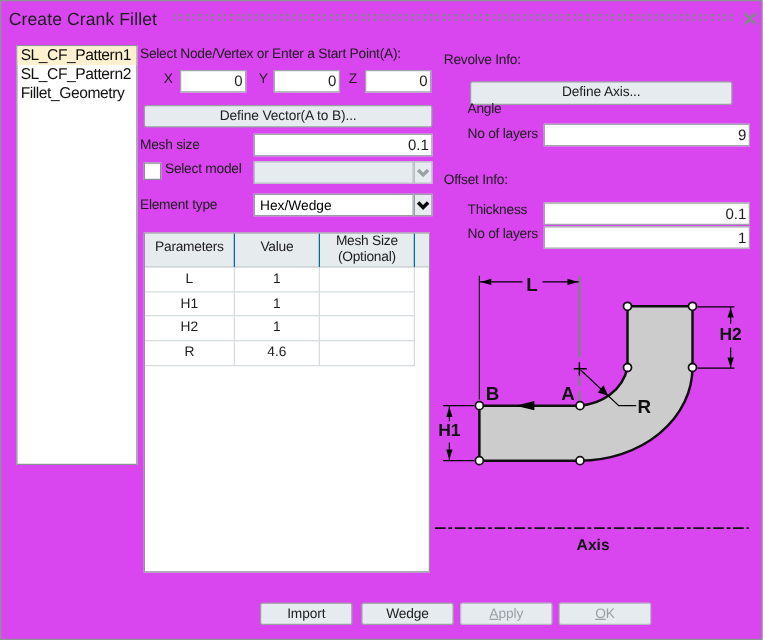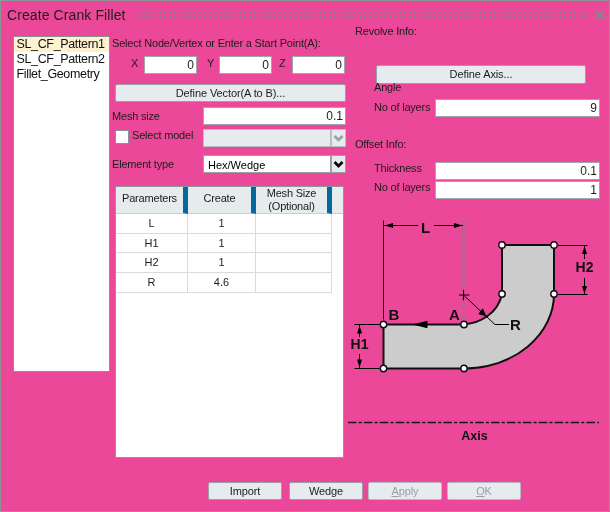--- a/index.html
+++ b/index.html
@@ -1,27 +1,27 @@
 <!DOCTYPE html>
 <html><head>
 <meta charset="utf-8">
 <style>
 *{margin:0;padding:0;box-sizing:border-box;font-family:"Liberation Sans",sans-serif;}
 html,body{width:610px;height:512px;overflow:hidden;}
-.dlg{position:absolute;left:0;top:0;width:610px;height:512px;background:#ec4899;border:1px solid #8e9496;}
+.dlg{position:absolute;left:0;top:0;width:610px;height:512px;background:#d946ef;border:1px solid #8e9496;}
 .lbl{position:absolute;font-size:11px;letter-spacing:-0.2px;color:#1c1c1c;white-space:nowrap;}
 .inp{position:absolute;background:#fff;border:1px solid #a0a6ab;font-size:12px;color:#1c1c1c;text-align:right;padding:1px 2px 0 2px;line-height:15px;}
 .btn{position:absolute;background:#e5ebef;border:1px solid #9aa0a4;border-radius:2px;font-size:11px;letter-spacing:-0.1px;color:#1c1c1c;text-align:center;}
 .title{position:absolute;left:6px;top:6px;font-size:14px;letter-spacing:0.1px;color:#1c1c1c;}
 .listbox{position:absolute;left:12px;top:35px;width:97px;height:336px;background:#fff;border:1px solid #8a9195;font-size:12.5px;letter-spacing:-0.35px;color:#111;}
 .listbox div{height:15px;line-height:15px;padding-left:2.5px;white-space:nowrap;}
 .listbox .sel{background:#fdf1d0;}
 .combo-arrow{position:absolute;border:1px solid #b8bec2;background:#e5ebef;}
 .grid{position:absolute;left:114px;top:185px;width:229px;height:272px;background:#fff;border:1px solid #90969a;}
-.gh{position:absolute;background:#e6ebee;border-right:5px solid #0369a1;border-bottom:1px solid #c9ced2;font-size:11px;letter-spacing:-0.2px;color:#1c1c1c;text-align:center;}
+.gh{position:absolute;background:#e6ebee;border-right:1px solid #0369a1;border-bottom:1px solid #c9ced2;font-size:11px;letter-spacing:-0.2px;color:#1c1c1c;text-align:center;}
 .gc{position:absolute;border-right:1px solid #d6dbde;border-bottom:1px solid #d6dbde;font-size:11px;color:#1c1c1c;text-align:center;}
 .bb{position:absolute;top:481px;width:74px;height:18px;line-height:16px;}
 .dis{color:#9aa0a6;border-color:#b5bbbf !important;}
 </style>
 </head>
 <body>
 <div class="dlg">
   <div class="title">Create Crank Fillet</div>
   <svg style="position:absolute;left:138px;top:10px" width="448" height="6">
     <defs>
@@ -65,42 +65,42 @@
   <div class="lbl" style="left:111px;top:157px;">Element type</div>
   <div style="position:absolute;left:202px;top:154px;width:128px;height:18px;background:#fff;border:1px solid #9aa0a4;font-size:11px;padding:3px 0 0 4px;">Hex/Wedge</div>
   <div class="combo-arrow" style="left:330px;top:154px;width:15px;height:18px;border-color:#9aa0a4;">
     <svg width="13" height="16" style="position:absolute;left:0;top:0">
         <path d="M2.5 6 L6.5 10 L10.5 6" stroke="#0a0a0a" stroke-width="2.8" fill="none"></path>
       </svg>
   </div>
 
   <div class="grid"></div>
   <div class="gh" style="left:115px;top:186px;width:72px;height:27px;line-height:22px;">Parameters</div>
-  <div class="gh" style="left:187px;top:186px;width:68px;height:27px;line-height:22px;">Create</div>
+  <div class="gh" style="left:187px;top:186px;width:68px;height:27px;line-height:22px;">Value</div>
   <div class="gh" style="left:255px;top:186px;width:76px;height:27px;line-height:12.5px;">Mesh Size<br>(Optional)</div>
   <div class="gh" style="left:331px;top:186px;width:11px;height:27px;border-right:none;"></div>
 
   <div class="gc" style="left:115px;top:213px;width:72px;height:20px;line-height:19px;">L</div>
   <div class="gc" style="left:187px;top:213px;width:68px;height:20px;line-height:19px;">1</div>
   <div class="gc" style="left:255px;top:213px;width:76px;height:20px;"></div>
   <div class="gc" style="left:331px;top:213px;width:11px;height:20px;border-right:none;border-bottom:none;"></div>
   <div class="gc" style="left:115px;top:233px;width:72px;height:19px;line-height:18px;">H1</div>
   <div class="gc" style="left:187px;top:233px;width:68px;height:19px;line-height:18px;">1</div>
   <div class="gc" style="left:255px;top:233px;width:76px;height:19px;"></div>
   <div class="gc" style="left:331px;top:233px;width:11px;height:19px;border-right:none;border-bottom:none;"></div>
   <div class="gc" style="left:115px;top:252px;width:72px;height:20px;line-height:19px;">H2</div>
   <div class="gc" style="left:187px;top:252px;width:68px;height:20px;line-height:19px;">1</div>
   <div class="gc" style="left:255px;top:252px;width:76px;height:20px;"></div>
   <div class="gc" style="left:331px;top:252px;width:11px;height:20px;border-right:none;border-bottom:none;"></div>
   <div class="gc" style="left:115px;top:272px;width:72px;height:20px;line-height:19px;">R</div>
   <div class="gc" style="left:187px;top:272px;width:68px;height:20px;line-height:19px;">4.6</div>
   <div class="gc" style="left:255px;top:272px;width:76px;height:20px;"></div>
   <div class="gc" style="left:331px;top:272px;width:11px;height:20px;border-right:none;border-bottom:none;"></div>
 
-  <div class="lbl" style="left:354px;top:24px;">Revolve Info:</div>
+  <div class="lbl" style="left:354px;top:41px;">Revolve Info:</div>
   <div class="btn" style="left:375px;top:64px;width:210px;height:19px;line-height:17px;">Define Axis...</div>
   <div class="lbl" style="left:373px;top:80px;">Angle</div>
   <div class="lbl" style="left:373px;top:100px;">No of layers</div>
   <div class="inp" style="left:434px;top:98px;width:165px;height:18px;">9</div>
   <div class="lbl" style="left:354px;top:137px;">Offset Info:</div>
   <div class="lbl" style="left:373px;top:161px;">Thickness</div>
   <div class="inp" style="left:434px;top:161px;width:165px;height:18px;">0.1</div>
   <div class="lbl" style="left:373px;top:180px;">No of layers</div>
   <div class="inp" style="left:434px;top:180px;width:165px;height:18px;">1</div>
 

